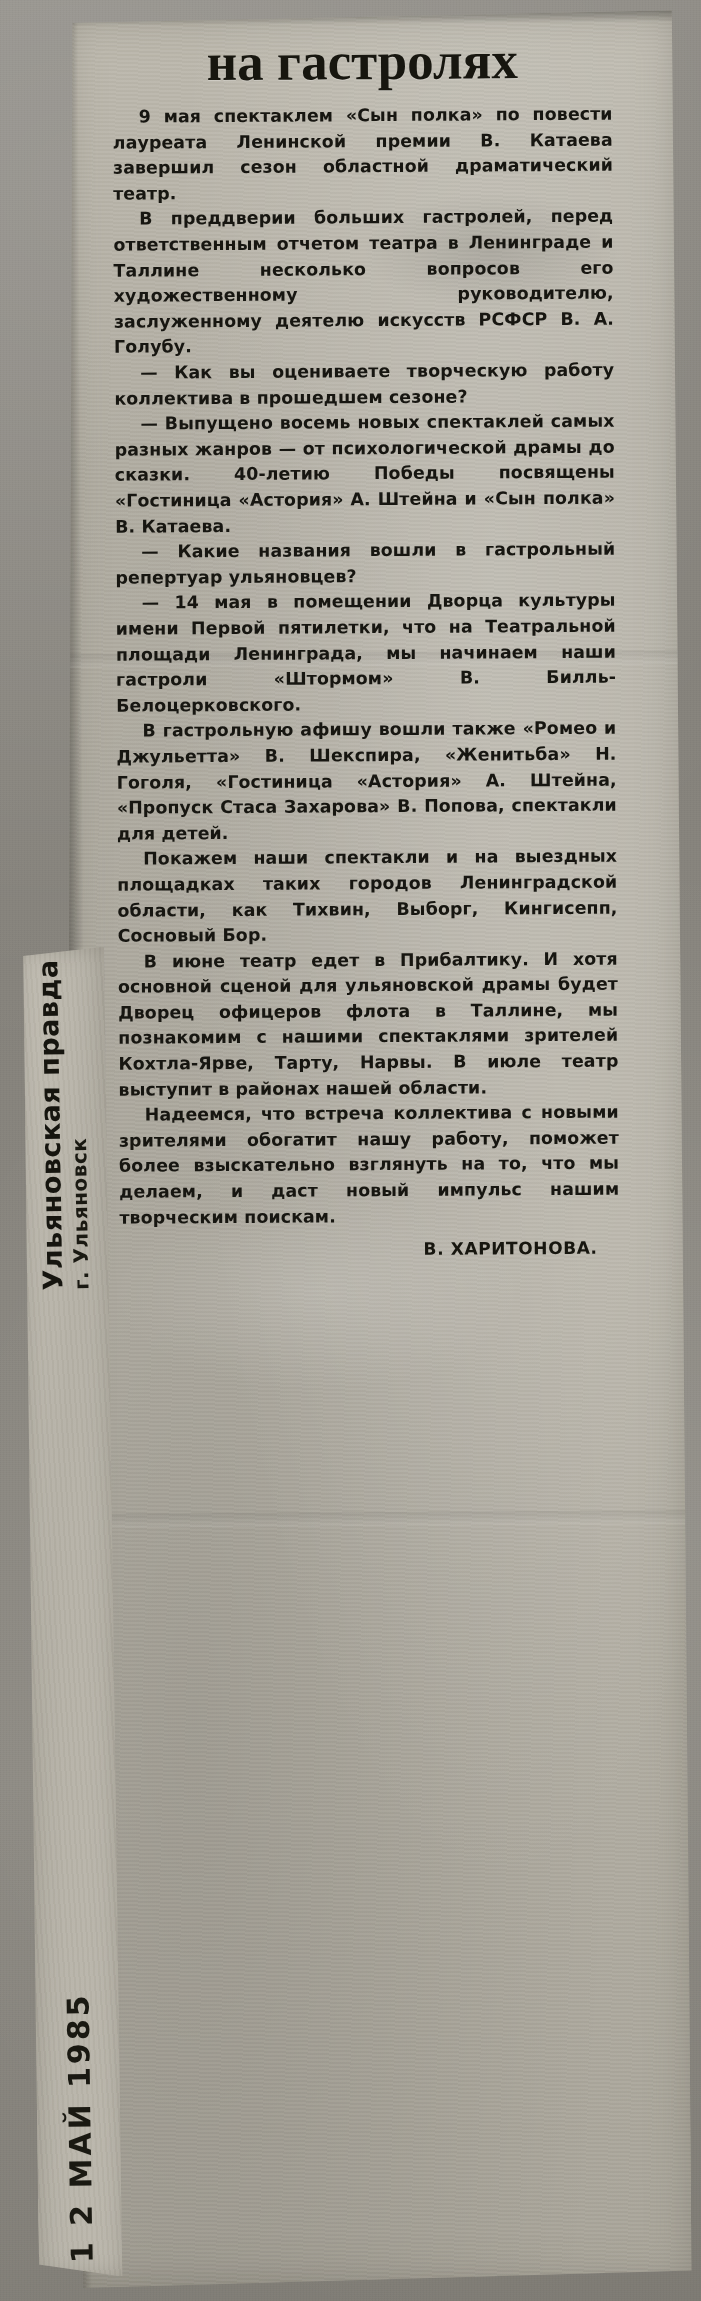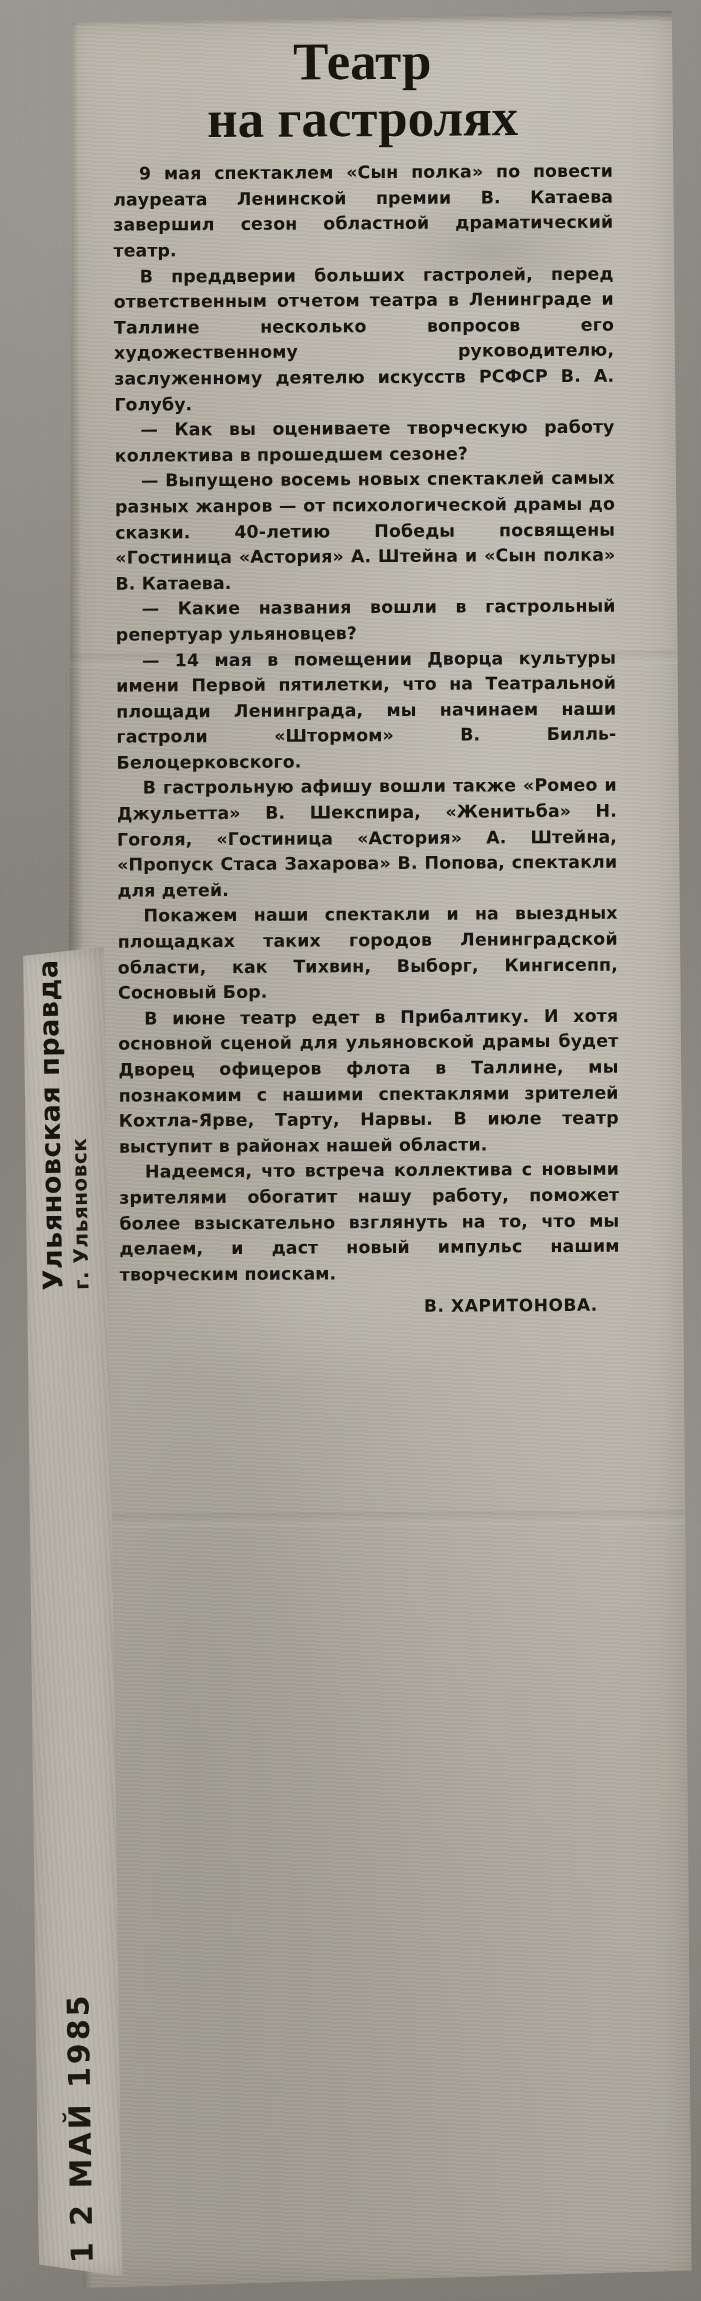--- a/index.html
+++ b/index.html
@@ -205,21 +205,20 @@
     <div class="paper-noise"></div>
     <div class="edge-shadow-left"></div>
     <div class="edge-shadow-top"></div>
     <div class="fold" style="top:640px;"></div>
     <div class="fold" style="top:1500px;"></div>
     <div class="smudge" style="left:300px; top:180px; width:260px; height:120px; background:radial-gradient(ellipse, rgba(0,0,0,.10), rgba(0,0,0,0) 70%);"></div>
     <div class="smudge" style="left:40px; top:1180px; width:420px; height:200px; background:radial-gradient(ellipse, rgba(255,255,255,.12), rgba(0,0,0,0) 70%);"></div>
 
     <div class="article">
       <h1 class="headline">
-        <span>Театр</span>
         <span class="l2">на гастролях</span>
       </h1>
 
       <div class="body-text">
         <p>9 мая спектаклем «Сын полка» по повести лауреата Ленинской премии В. Катаева завершил сезон областной драматический театр.</p>
         <p>В преддверии больших гастролей, перед ответственным отчетом театра в Ленинграде и Таллине несколько вопросов его художественному руководителю, заслуженному деятелю искусств РСФСР В. А. Голубу.</p>
         <p>— Как вы оцениваете творческую работу коллектива в прошедшем сезоне?</p>
         <p>— Выпущено восемь новых спектаклей самых разных жанров — от психологической драмы до сказки. 40-летию Победы посвящены «Гостиница «Астория» А. Штейна и «Сын полка» В. Катаева.</p>
         <p>— Какие названия вошли в гастрольный репертуар ульяновцев?</p>
         <p>— 14 мая в помещении Дворца культуры имени Первой пятилетки, что на Театральной площади Ленинграда, мы начинаем наши гастроли «Штормом» В. Билль-Белоцерковского.</p>

